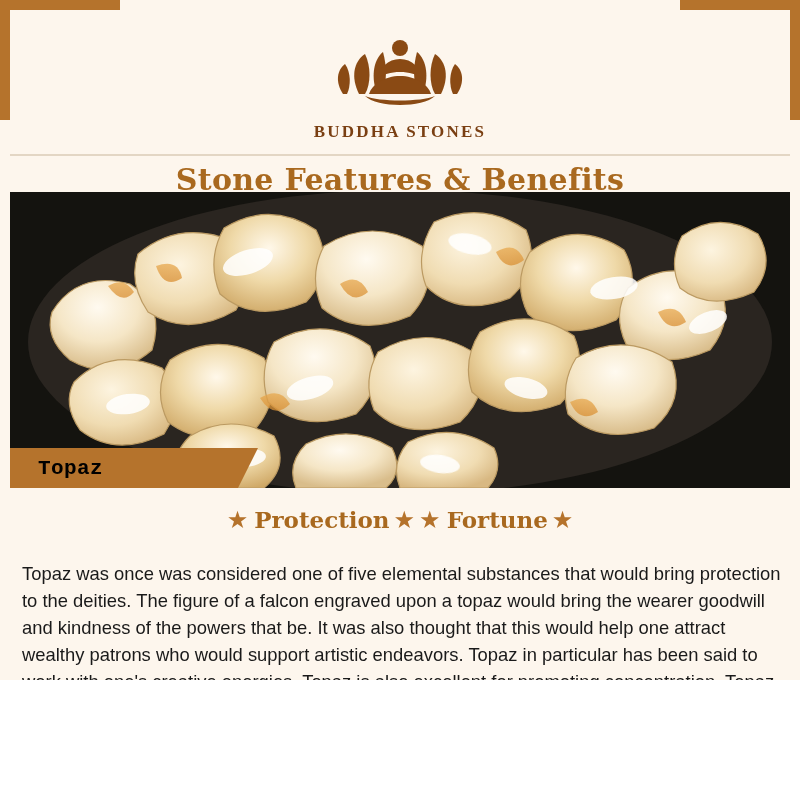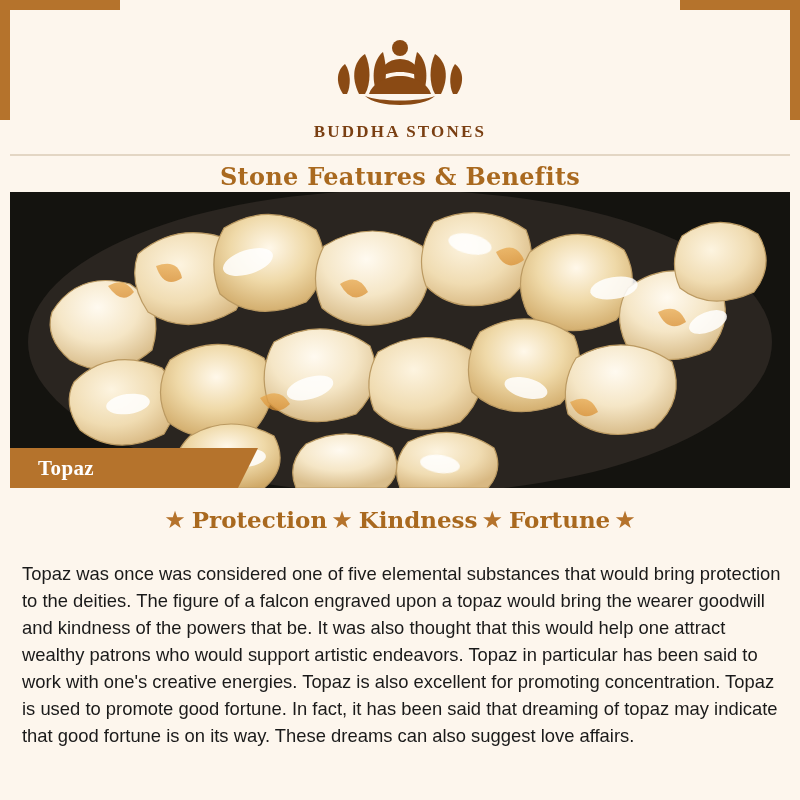--- a/index.html
+++ b/index.html
@@ -9,21 +9,21 @@
   }
   body {
     width: 800px;
     height: 800px;
     overflow: hidden;
     font-family: "Liberation Sans", sans-serif;
   }
   .page {
     position: relative;
     width: 800px;
-    height: 800px;
+    height: 680px;
     background: #fdf6ed;
     overflow: hidden;
   }
 
   
   .corner {
     position: absolute;
     width: 120px;
     height: 24px;
     background: #b5732c;
@@ -83,21 +83,21 @@
     margin-top: 12px;
     width: 100%;
     text-align: center;
     border-top: 2px solid #e3d6c4;
     border-bottom: 2px solid #e3d6c4;
     padding: 6px 0 8px 0;
     background: #fdf6ed;
   }
   .title-band .title {
     font-family: "DejaVu Serif", serif;
-    font-size: 24px;
+    font-size: 30px;
     font-weight: bold;
     color: #a9691f;
     letter-spacing: 0.3px;
   }
 
   
   .photo {
     position: absolute;
     top: 192px;
     left: 10px;
@@ -125,24 +125,24 @@
     content: "";
     position: absolute;
     right: -20px;
     top: 0;
     width: 0;
     height: 0;
     border-top: 40px solid #b5732c;
     border-right: 20px solid transparent;
   }
   .name-tab .stone-name {
-    color: #ffffff;
+    color: #000000;
     font-size: 21px;
     font-weight: bold;
-    font-family: Liberation Serif, serif;
+    font-family: Liberation Mono, monospace;
     letter-spacing: 0.4px;
   }
 
   
   .benefits {
     position: absolute;
     top: 506px;
     left: 0;
     width: 800px;
     display: flex;
@@ -294,21 +294,20 @@
     <span class="stone-name">Topaz</span>
   </div>
 
   <div class="benefits">
     <div class="benefit">
       <span class="star">★</span>
       <span class="benefit-label">Protection</span>
     </div>
     <div class="benefit">
       <span class="star">★</span>
-      <span class="benefit-label">Kindness</span>
     </div>
     <div class="benefit">
       <span class="star">★</span>
       <span class="benefit-label">Fortune</span>
     </div>
     <div class="benefit">
       <span class="star">★</span>
     </div>
   </div>
 

